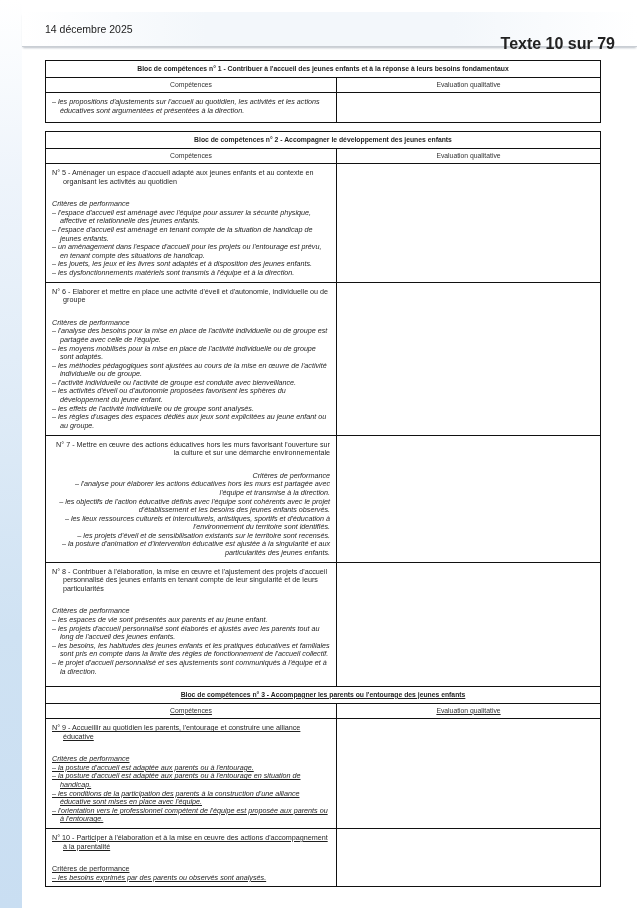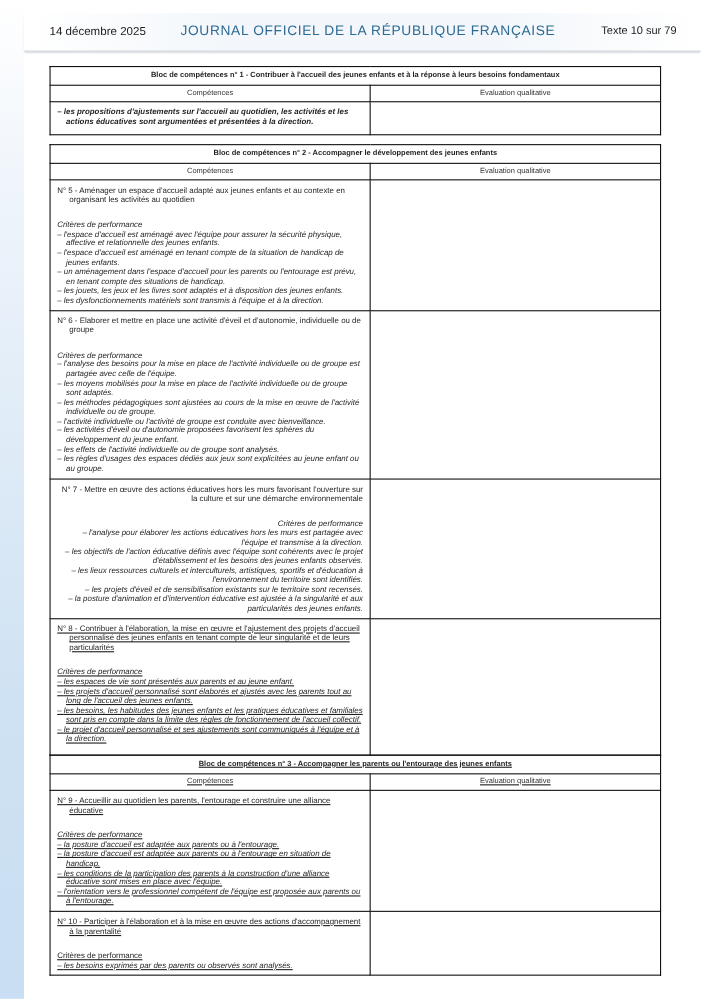--- a/index.html
+++ b/index.html
@@ -18,21 +18,21 @@
     background: #ffffff;
   }
   .header {
     position: absolute; left: 0; top: 0; width: 615px; height: 34px;
     background: linear-gradient(to right, #ffffff, #f3f7fb 30%, #f3f7fb 70%, #ffffff);
     border-bottom: 1px solid #c9ced4;
     box-shadow: 0 2px 2px -1px #b9bfc6;
   }
   .hdr-date { position: absolute; left: 23px; top: 11px; font-size: 10.5px; color: #222; }
   .hdr-title { position: absolute; left: 0; right: 0; text-align: center; top: 9px; font-size: 12.5px; color: #2d6b94; letter-spacing: 0.6px; padding-left: 10px; }
-  .hdr-page { position: absolute; right: 22px; top: 11px; font-size: 10px; color: #222; }
+  .hdr-page { position: absolute; right: 22px; top: 23px; font-size: 16px; color: #222; font-weight: bold; }
 
   table.bloc {
     position: absolute; left: 23px; width: 556px;
     border-collapse: collapse; table-layout: fixed;
     font-size: 7.2px; line-height: 8.6px;
   }
   table.bloc td, table.bloc th { border: 1.2px solid #111; padding: 0; vertical-align: top; }
   .bloc-title { text-align: center; font-weight: bold; font-size: 6.8px; height: 16px; vertical-align: middle !important; }
   .col-head { text-align: center; font-weight: normal; font-size: 6.8px; color: #333; height: 14px; vertical-align: middle !important; }
   .col-left { width: 291px; }
@@ -45,38 +45,37 @@
   ul.crit li::before { content: "– "; font-style: normal; }
 </style>
 </head>
 <body>
 
 <div class="left-band"></div>
 
 <div class="page">
   <div class="header">
     <span class="hdr-date">14 décembre 2025</span>
-    <span class="hdr-title">JOURNAL OFFICIEL DE LA RÉPUBLIQUE FRANÇAISE</span>
     <span class="hdr-page">Texte 10 sur 79</span>
   </div>
 
   <table class="bloc" style="top:48px;">
     <colgroup>
         <col class="col-left">
         <col>
       </colgroup>
     <tbody>
         <tr>
           <th colspan="2" class="bloc-title">Bloc de compétences n° 1 - Contribuer à l'accueil des jeunes enfants et à la réponse à leurs besoins fondamentaux</th>
         </tr>
     <tr>
       <th class="col-head">Compétences</th>
       <th class="col-head">Evaluation qualitative</th>
     </tr>
-    <tr style="height:30px;font-weight:bold;">
+    <tr style="height:30px;">
       <td class="comp-cell">
         <ul class="crit">
               <li>les propositions d'ajustements sur l'accueil au quotidien, les activités et les actions éducatives sont argumentées et présentées à la direction.</li>
             </ul>
       </td>
       <td></td>
     </tr>
   </tbody>
     </table>
 
@@ -93,21 +92,21 @@
       <th class="col-head">Compétences</th>
       <th class="col-head">Evaluation qualitative</th>
     </tr>
     <tr style="height:116px;">
       <td class="comp-cell">
         <div class="comp-title">N° 5 - Aménager un espace d'accueil adapté aux jeunes enfants et au contexte en organisant les activités au quotidien</div>
         <div class="crit-label">Critères de performance</div>
         <ul class="crit">
           <li>l'espace d'accueil est aménagé avec l'équipe pour assurer la sécurité physique, affective et relationnelle des jeunes enfants.</li>
           <li>l'espace d'accueil est aménagé en tenant compte de la situation de handicap de jeunes enfants.</li>
-          <li>un aménagement dans l'espace d'accueil pour les parents ou l'entourage est prévu, en tenant compte des situations de handicap.</li>
+          <li>un aménagement dans l'espace d'accueil pour les projets ou l'entourage est prévu, en tenant compte des situations de handicap.</li>
           <li>les jouets, les jeux et les livres sont adaptés et à disposition des jeunes enfants.</li>
           <li>les dysfonctionnements matériels sont transmis à l'équipe et à la direction.</li>
         </ul>
       </td>
       <td></td>
     </tr>
     <tr style="height:153px;">
       <td class="comp-cell">
         <div class="comp-title">N° 6 - Elaborer et mettre en place une activité d'éveil et d'autonomie, individuelle ou de groupe</div>
         <div class="crit-label">Critères de performance</div>
@@ -130,21 +129,21 @@
         <ul class="crit">
           <li>l'analyse pour élaborer les actions éducatives hors les murs est partagée avec l'équipe et transmise à la direction.</li>
           <li>les objectifs de l'action éducative définis avec l'équipe sont cohérents avec le projet d'établissement et les besoins des jeunes enfants observés.</li>
           <li>les lieux ressources culturels et interculturels, artistiques, sportifs et d'éducation à l'environnement du territoire sont identifiés.</li>
           <li>les projets d'éveil et de sensibilisation existants sur le territoire sont recensés.</li>
           <li>la posture d'animation et d'intervention éducative est ajustée à la singularité et aux particularités des jeunes enfants.</li>
         </ul>
       </td>
       <td></td>
     </tr>
-    <tr style="height:124px;text-decoration:underline;">
+    <tr style="height:124px;">
       <td class="comp-cell">
         <div class="comp-title">N° 8 - Contribuer à l'élaboration, la mise en œuvre et l'ajustement des projets d'accueil personnalisé des jeunes enfants en tenant compte de leur singularité et de leurs particularités</div>
         <div class="crit-label">Critères de performance</div>
         <ul class="crit">
           <li>les espaces de vie sont présentés aux parents et au jeune enfant.</li>
           <li>les projets d'accueil personnalisé sont élaborés et ajustés avec les parents tout au long de l'accueil des jeunes enfants.</li>
           <li>les besoins, les habitudes des jeunes enfants et les pratiques éducatives et familiales sont pris en compte dans la limite des règles de fonctionnement de l'accueil collectif.</li>
           <li>le projet d'accueil personnalisé et ses ajustements sont communiqués à l'équipe et à la direction.</li>
         </ul>
       </td>

